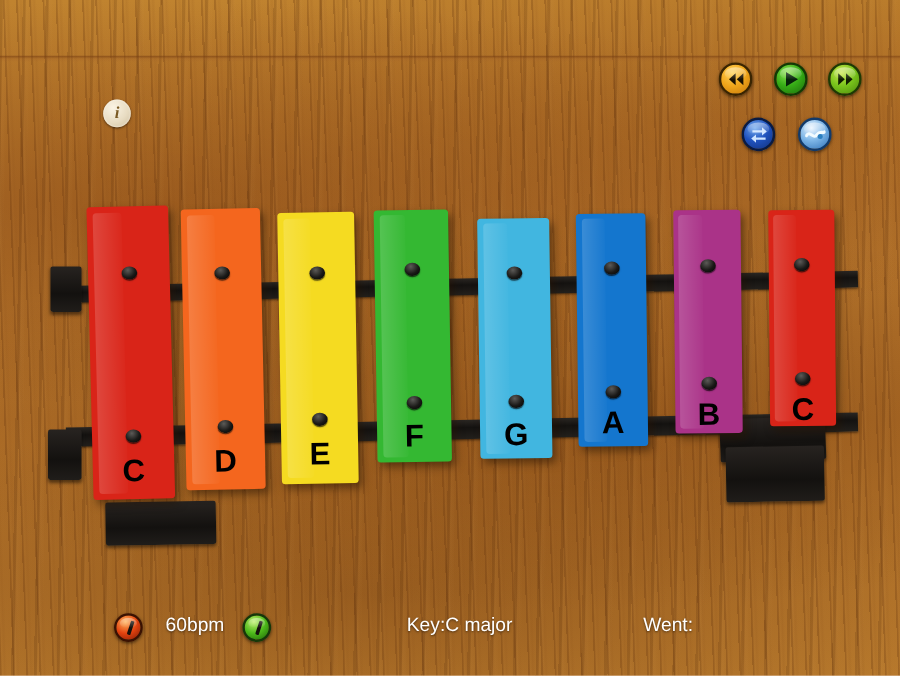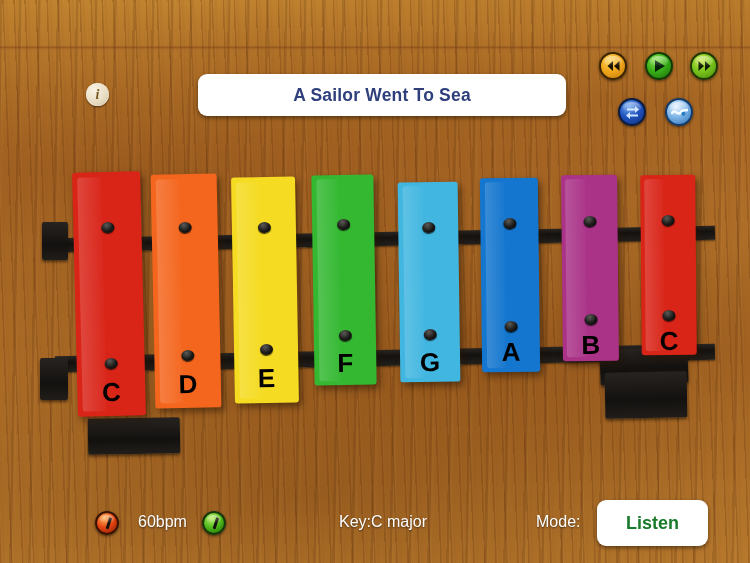--- a/index.html
+++ b/index.html
@@ -226,23 +226,20 @@
 </style>
 </head>
 <body>
 
 <div id="app">
 
   <div class="info-btn">
     <span>i</span>
   </div>
 
-  <div class="title-bar">
-    <span class="title-text">A Sailor Went To Sea</span>
-  </div>
 
   <div class="ctl ctl-rew">
     <span>
       <svg width="15" height="12" viewBox="0 0 15 12">
         <polygon points="7,1 7,11 1.5,6" fill="#1a1100"></polygon>
         <polygon points="13.5,1 13.5,11 8,6" fill="#1a1100"></polygon>
       </svg>
     </span>
   </div>
 
@@ -351,18 +348,15 @@
   <div class="tempo-knob knob-down">
     <span class="knob-needle"></span>
   </div>
   <span class="bottom-label bpm-text">60bpm</span>
   <div class="tempo-knob knob-up">
     <span class="knob-needle"></span>
   </div>
 
   <span class="bottom-label key-text">Key:C major</span>
 
-  <span class="bottom-label mode-text">Mode:</span>
-  <div class="mode-btn">
-    <span class="mode-btn-text">Listen</span>
-  </div>
+  <span class="bottom-label mode-text">Went:</span>
 
 </div>
 
 </body></html>

